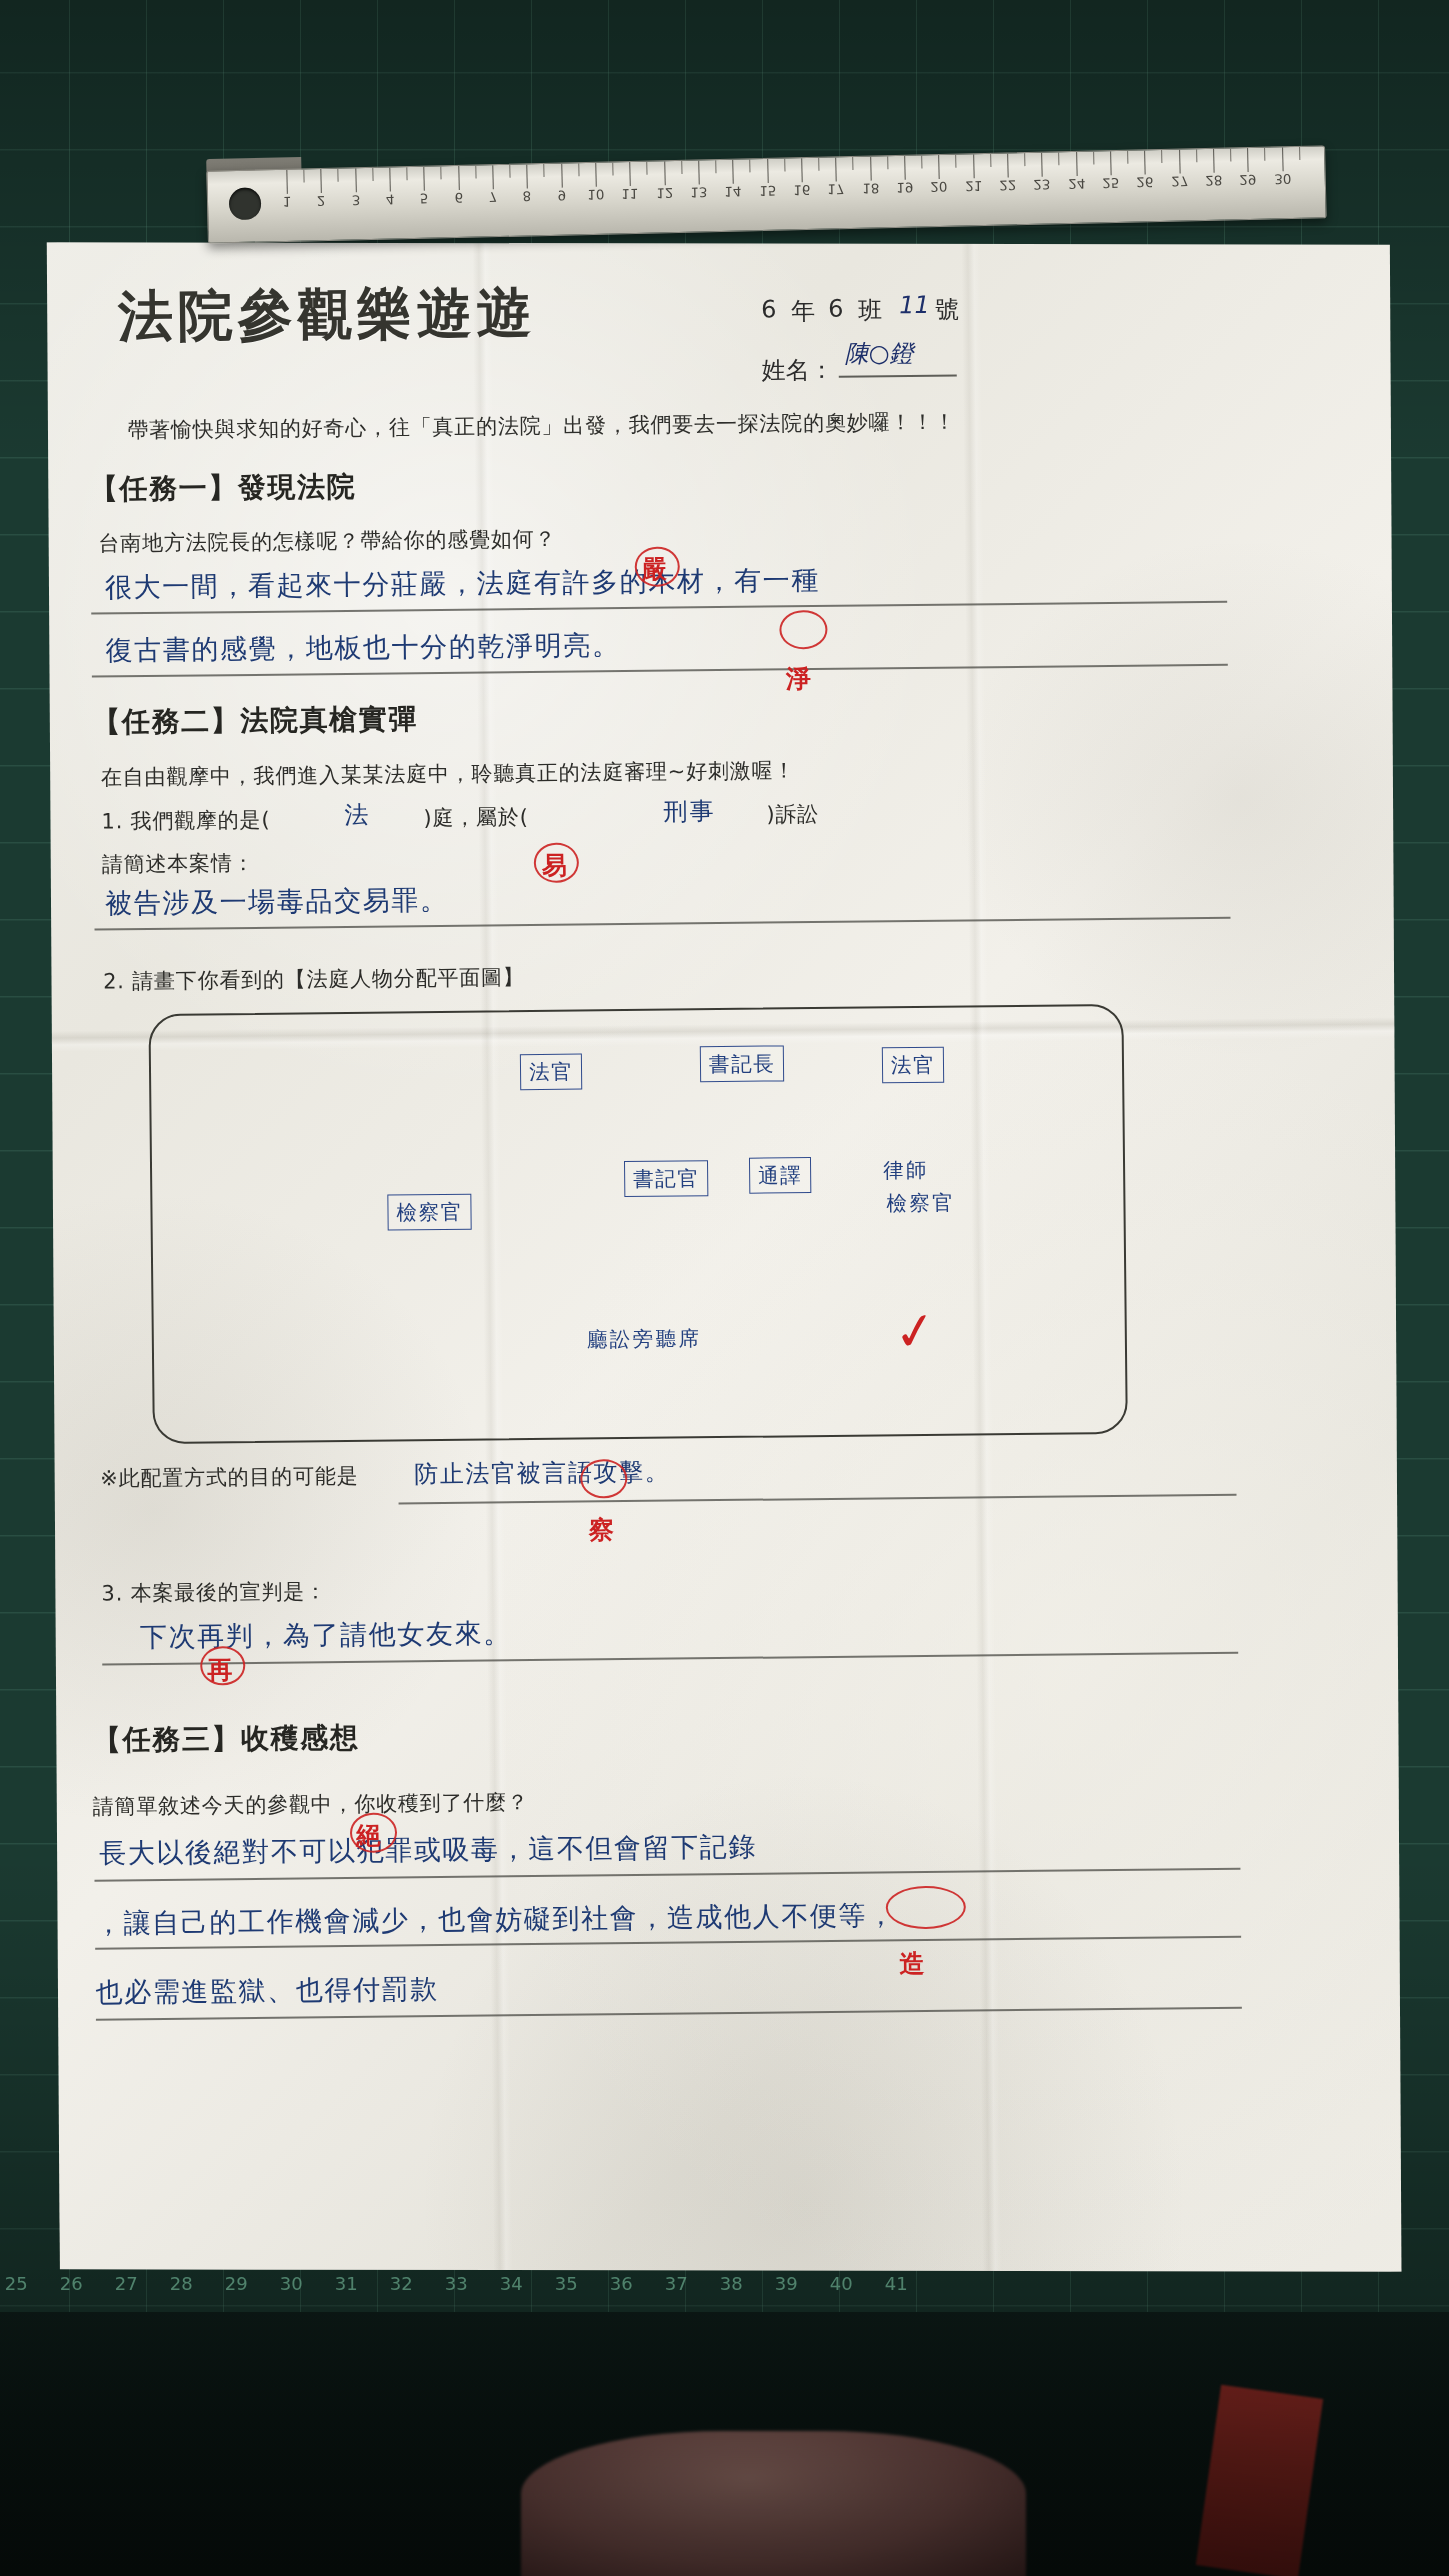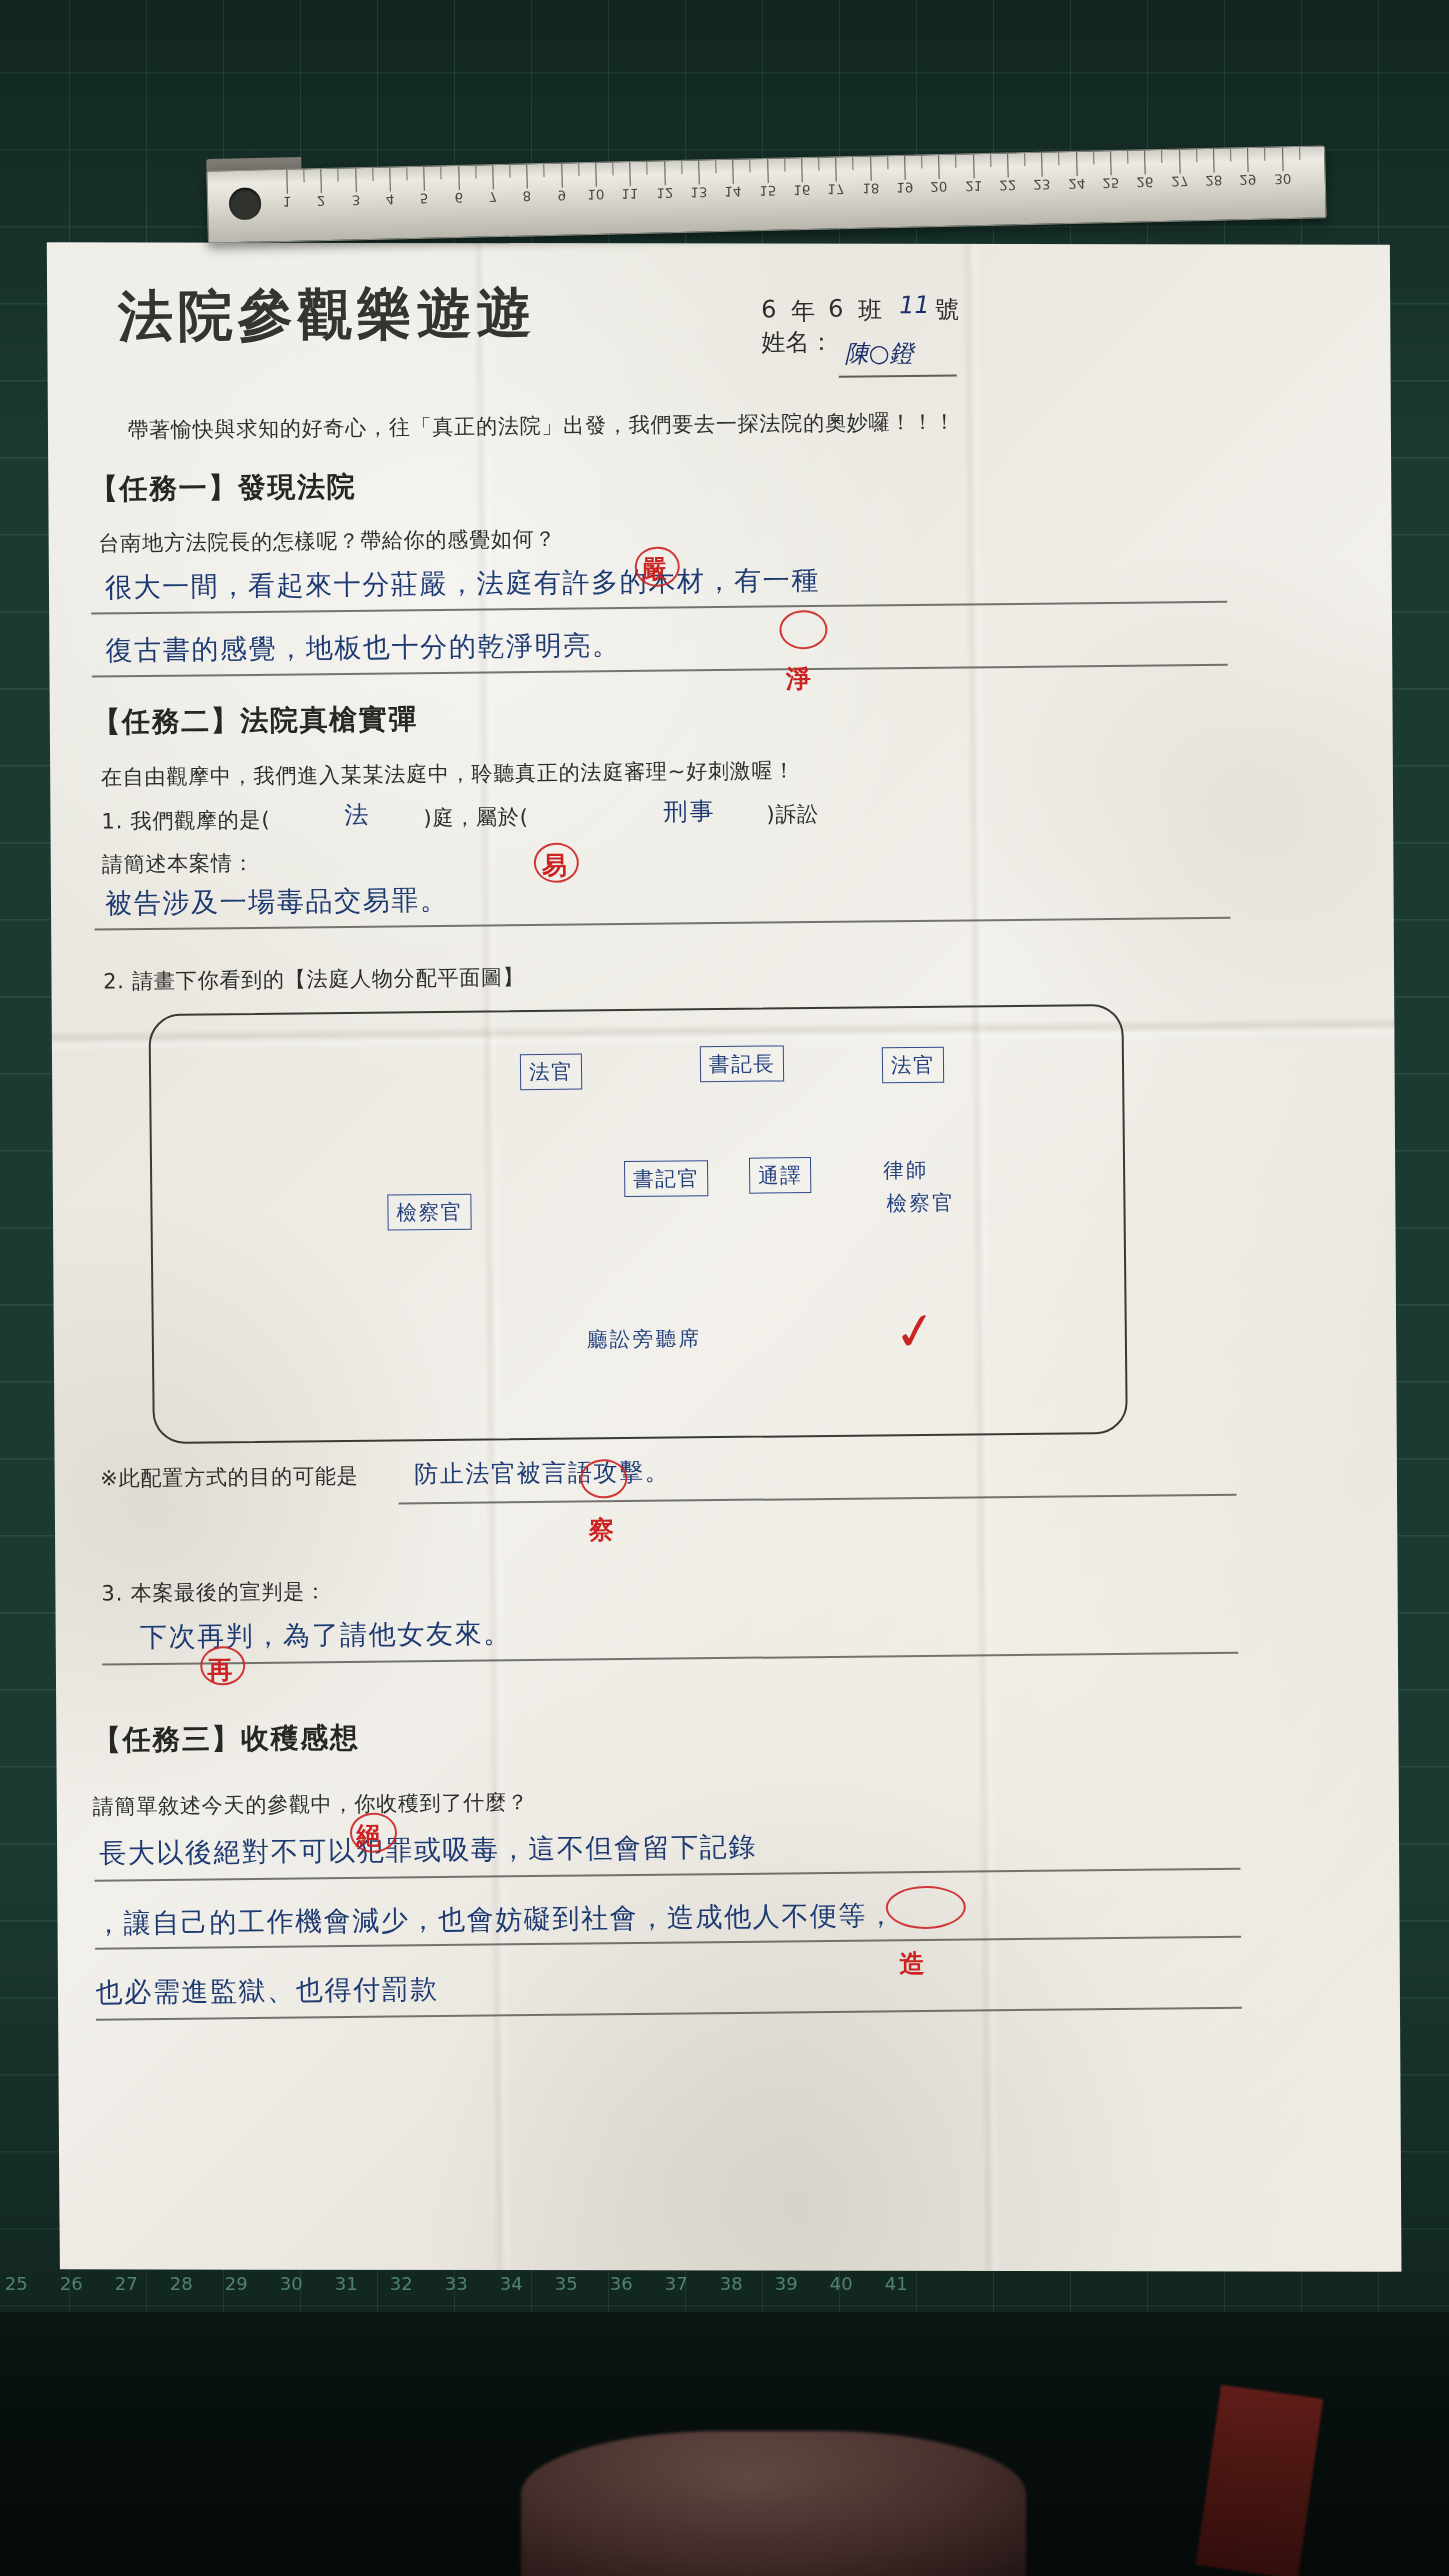--- a/index.html
+++ b/index.html
@@ -319,21 +319,21 @@
 
       <div class="title cjk">法院參觀樂遊遊</div>
 
       <div class="hdr-line" style="left:730px; top:69px;">6</div>
       <div class="hdr-line" style="left:760px; top:69px;">年</div>
       <div class="hdr-line" style="left:797px; top:69px;">6</div>
       <div class="hdr-line" style="left:827px; top:69px;">班</div>
       <div class="hdr-hand" style="position:absolute; left:868px; top:66px;">11</div>
       <div class="hdr-line" style="left:904px; top:69px;">號</div>
 
-      <div class="hdr-line" style="left:730px; top:100px;">姓名：</div>
+      <div class="hdr-line" style="left:730px; top:128px;">姓名：</div>
       <div class="hdr-hand" style="position:absolute; left:813px; top:112px;">陳○鐙</div>
       <div class="underline-short" style="left:807px; top:150px; width:118px;"></div>
 
       <div class="lead cjk">帶著愉快與求知的好奇心，往「真正的法院」出發，我們要去一探法院的奧妙囉！！！</div>
 
       <div class="task-h cjk" style="left:57px; top:237px;">【任務一】發現法院</div>
       <div class="prompt cjk" style="left:65px; top:296px;">台南地方法院長的怎樣呢？帶給你的感覺如何？</div>
 
       <div class="rule" style="left:57px; top:379px; width:1136px;"></div>
       <div class="rule" style="left:57px; top:442px; width:1136px;"></div>

